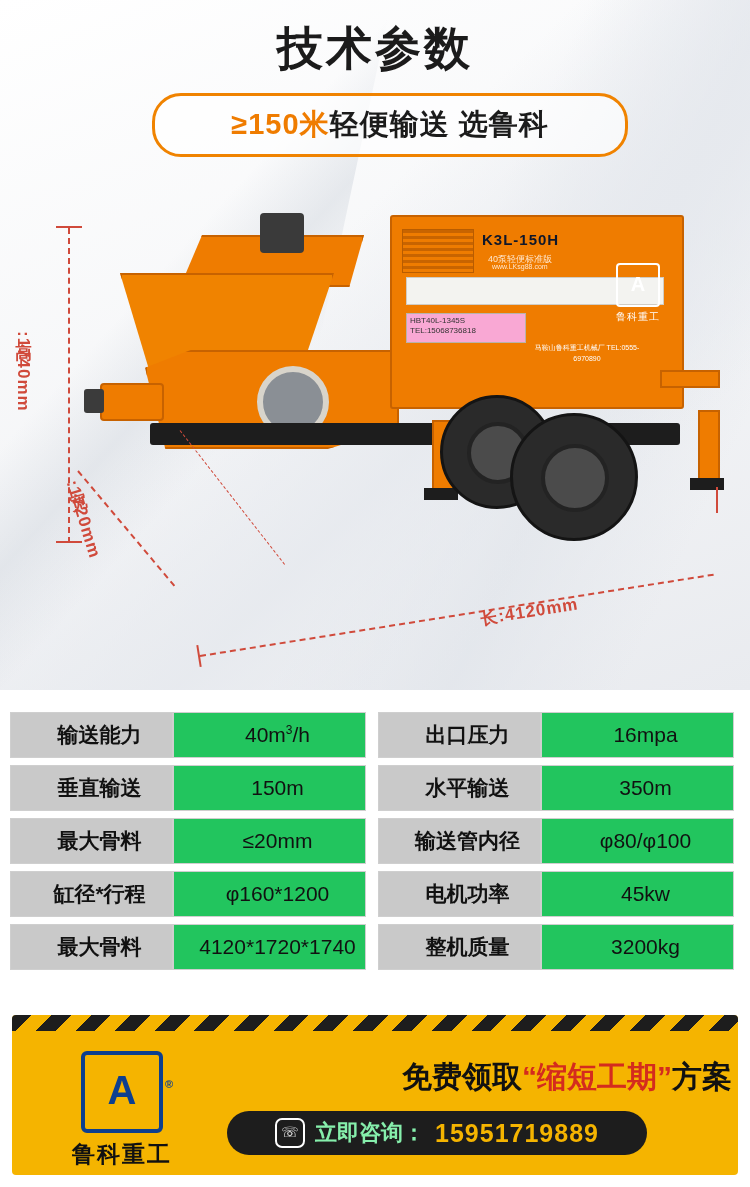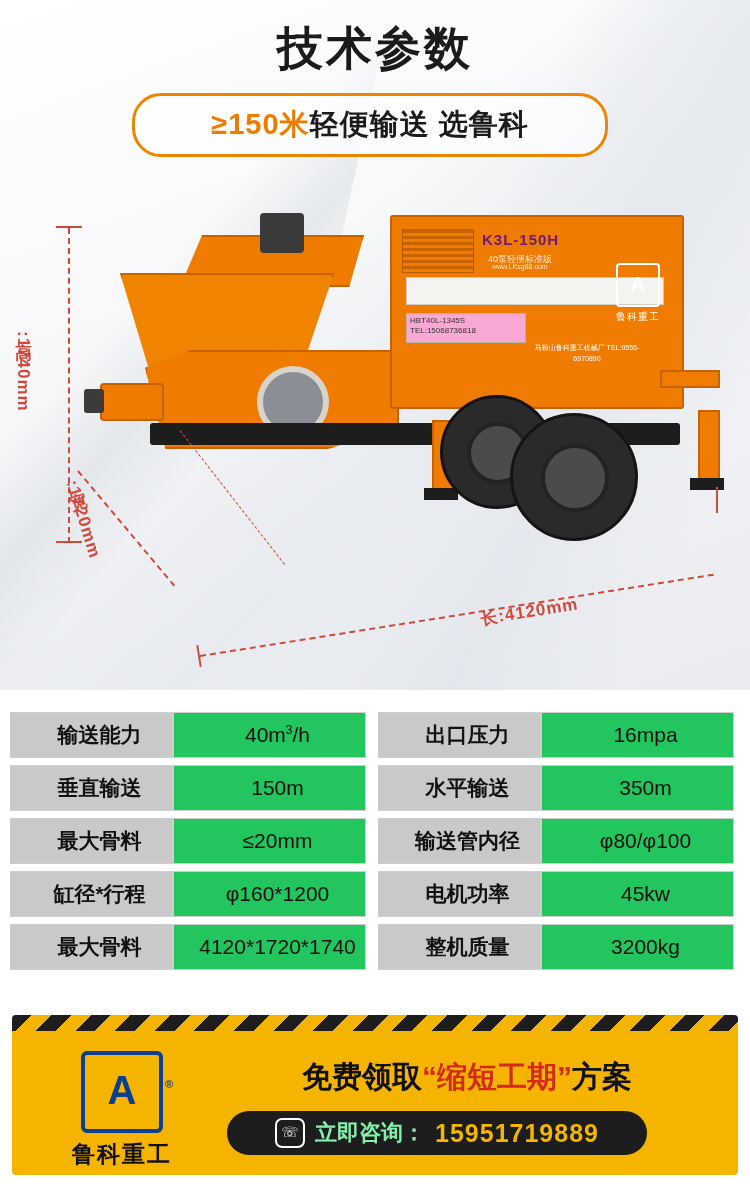--- a/index.html
+++ b/index.html
@@ -24,33 +24,33 @@
   .hero:before{
     content:"";position:absolute;left:-120px;top:-40px;width:420px;height:900px;
     background:linear-gradient(120deg,rgba(255,255,255,0) 45%,rgba(206,212,220,.45) 55%,rgba(255,255,255,0) 65%);
     transform:rotate(12deg);
   }
   .title{
     position:absolute;left:0;right:0;top:18px;text-align:center;
     font-size:46px;font-weight:bold;color:#1b1b1b;letter-spacing:3px;
   }
   .subbox{
-    position:absolute;left:132px;top:93px;width:470px;height:58px;
+    position:absolute;left:152px;top:93px;width:470px;height:58px;
     border:3px solid #f08300;border-radius:29px;background:rgba(255,255,255,.65);
     display:flex;align-items:center;justify-content:center;
   }
   .subbox .txt{font-size:29px;font-weight:bold;color:#1b1b1b;letter-spacing:1px;}
   .subbox .txt .hl{color:#ef7c00;}
 
   
   .machine{position:absolute;left:60px;top:195px;width:640px;height:360px;}
 
   .mbody{position:absolute;left:330px;top:20px;width:290px;height:190px;background:#ef7c00;border:2px solid #c76200;border-radius:3px;}
   .mbody .panel{position:absolute;left:14px;top:60px;width:256px;height:26px;background:#f3f3f0;border:1px solid #d0ccc4;}
-  .mbody .label1{position:absolute;left:90px;top:14px;font-size:15px;font-weight:bold;color:#701a75;letter-spacing:1px;}
+  .mbody .label1{position:absolute;left:90px;top:14px;font-size:15px;font-weight:bold;color:#0f172a;letter-spacing:1px;}
   .mbody .label2{position:absolute;left:96px;top:36px;font-size:9px;color:#ffe6cc;}
   .mbody .label3{position:absolute;left:100px;top:46px;font-size:7px;color:#ffe6cc;}
   .mbody .plate{position:absolute;left:14px;top:96px;width:120px;height:30px;background:#f9a8d4;border:1px solid #b9b4aa;font-size:8px;color:#333;padding:2px 3px;box-sizing:border-box;line-height:1.25;}
   .mbody .plate2{position:absolute;left:140px;top:126px;width:110px;height:26px;background:#ef7c00;font-size:7px;color:#fff;text-align:center;line-height:1.5;}
   .mbody .logo{position:absolute;right:18px;top:46px;width:52px;height:62px;text-align:center;}
   .mbody .logo .mark{width:40px;height:40px;margin:0 auto;border:2px solid #fff;border-radius:4px;color:#fff;font-size:20px;font-weight:bold;line-height:38px;}
   .mbody .logo .cn{font-size:10px;color:#fff;margin-top:3px;letter-spacing:1px;}
   .mbody .grille{position:absolute;left:10px;top:12px;width:70px;height:42px;background:repeating-linear-gradient(180deg,#c86400 0 3px,#ef7c00 3px 6px);border:1px solid #b85c00;}
 
   .hopper{position:absolute;left:60px;top:78px;width:210px;height:110px;background:#f08300;border:2px solid #c76200;
@@ -102,21 +102,21 @@
   .v sup{font-size:12px;vertical-align:super;}
 
   
   .banner{position:absolute;left:12px;top:1015px;width:726px;height:160px;background:#f5b400;border-radius:4px;overflow:hidden;}
   .stripe{position:absolute;left:0;top:0;width:726px;height:16px;
     background:repeating-linear-gradient(135deg,#1d1d1d 0 14px,#f5b400 14px 28px);}
   .blogo{position:absolute;left:30px;top:36px;width:160px;height:110px;text-align:center;}
   .blogo .mark{width:74px;height:74px;margin:0 auto;border:4px solid #0d3f8f;border-radius:6px;color:#0d3f8f;font-size:40px;font-weight:bold;line-height:70px;position:relative;}
   .blogo .mark .reg{position:absolute;right:-14px;top:-6px;font-size:11px;}
   .blogo .cn{font-size:23px;font-weight:bold;color:#111;margin-top:6px;letter-spacing:2px;}
-  .bmain{position:absolute;left:190px;top:42px;width:530px;text-align:center;font-size:30px;font-weight:bold;color:#111;}
+  .bmain{position:absolute;left:190px;top:42px;width:530px;text-align:right;font-size:30px;font-weight:bold;color:#111;}
   .bmain .quo{color:#d42b1e;}
   .bcta{position:absolute;left:215px;top:96px;width:420px;height:44px;background:#1d1d1d;border-radius:22px;display:flex;align-items:center;justify-content:center;gap:10px;}
   .bcta .ic{width:26px;height:26px;border:2px solid #fff;border-radius:7px;color:#fff;font-size:14px;line-height:24px;text-align:center;}
   .bcta .t1{color:#86efac;font-size:22px;font-weight:bold;}
   .bcta .t2{color:#f5b400;font-size:25px;font-weight:bold;letter-spacing:1px;}
 </style>
 </head>
 <body>
 
 <div class="page">

